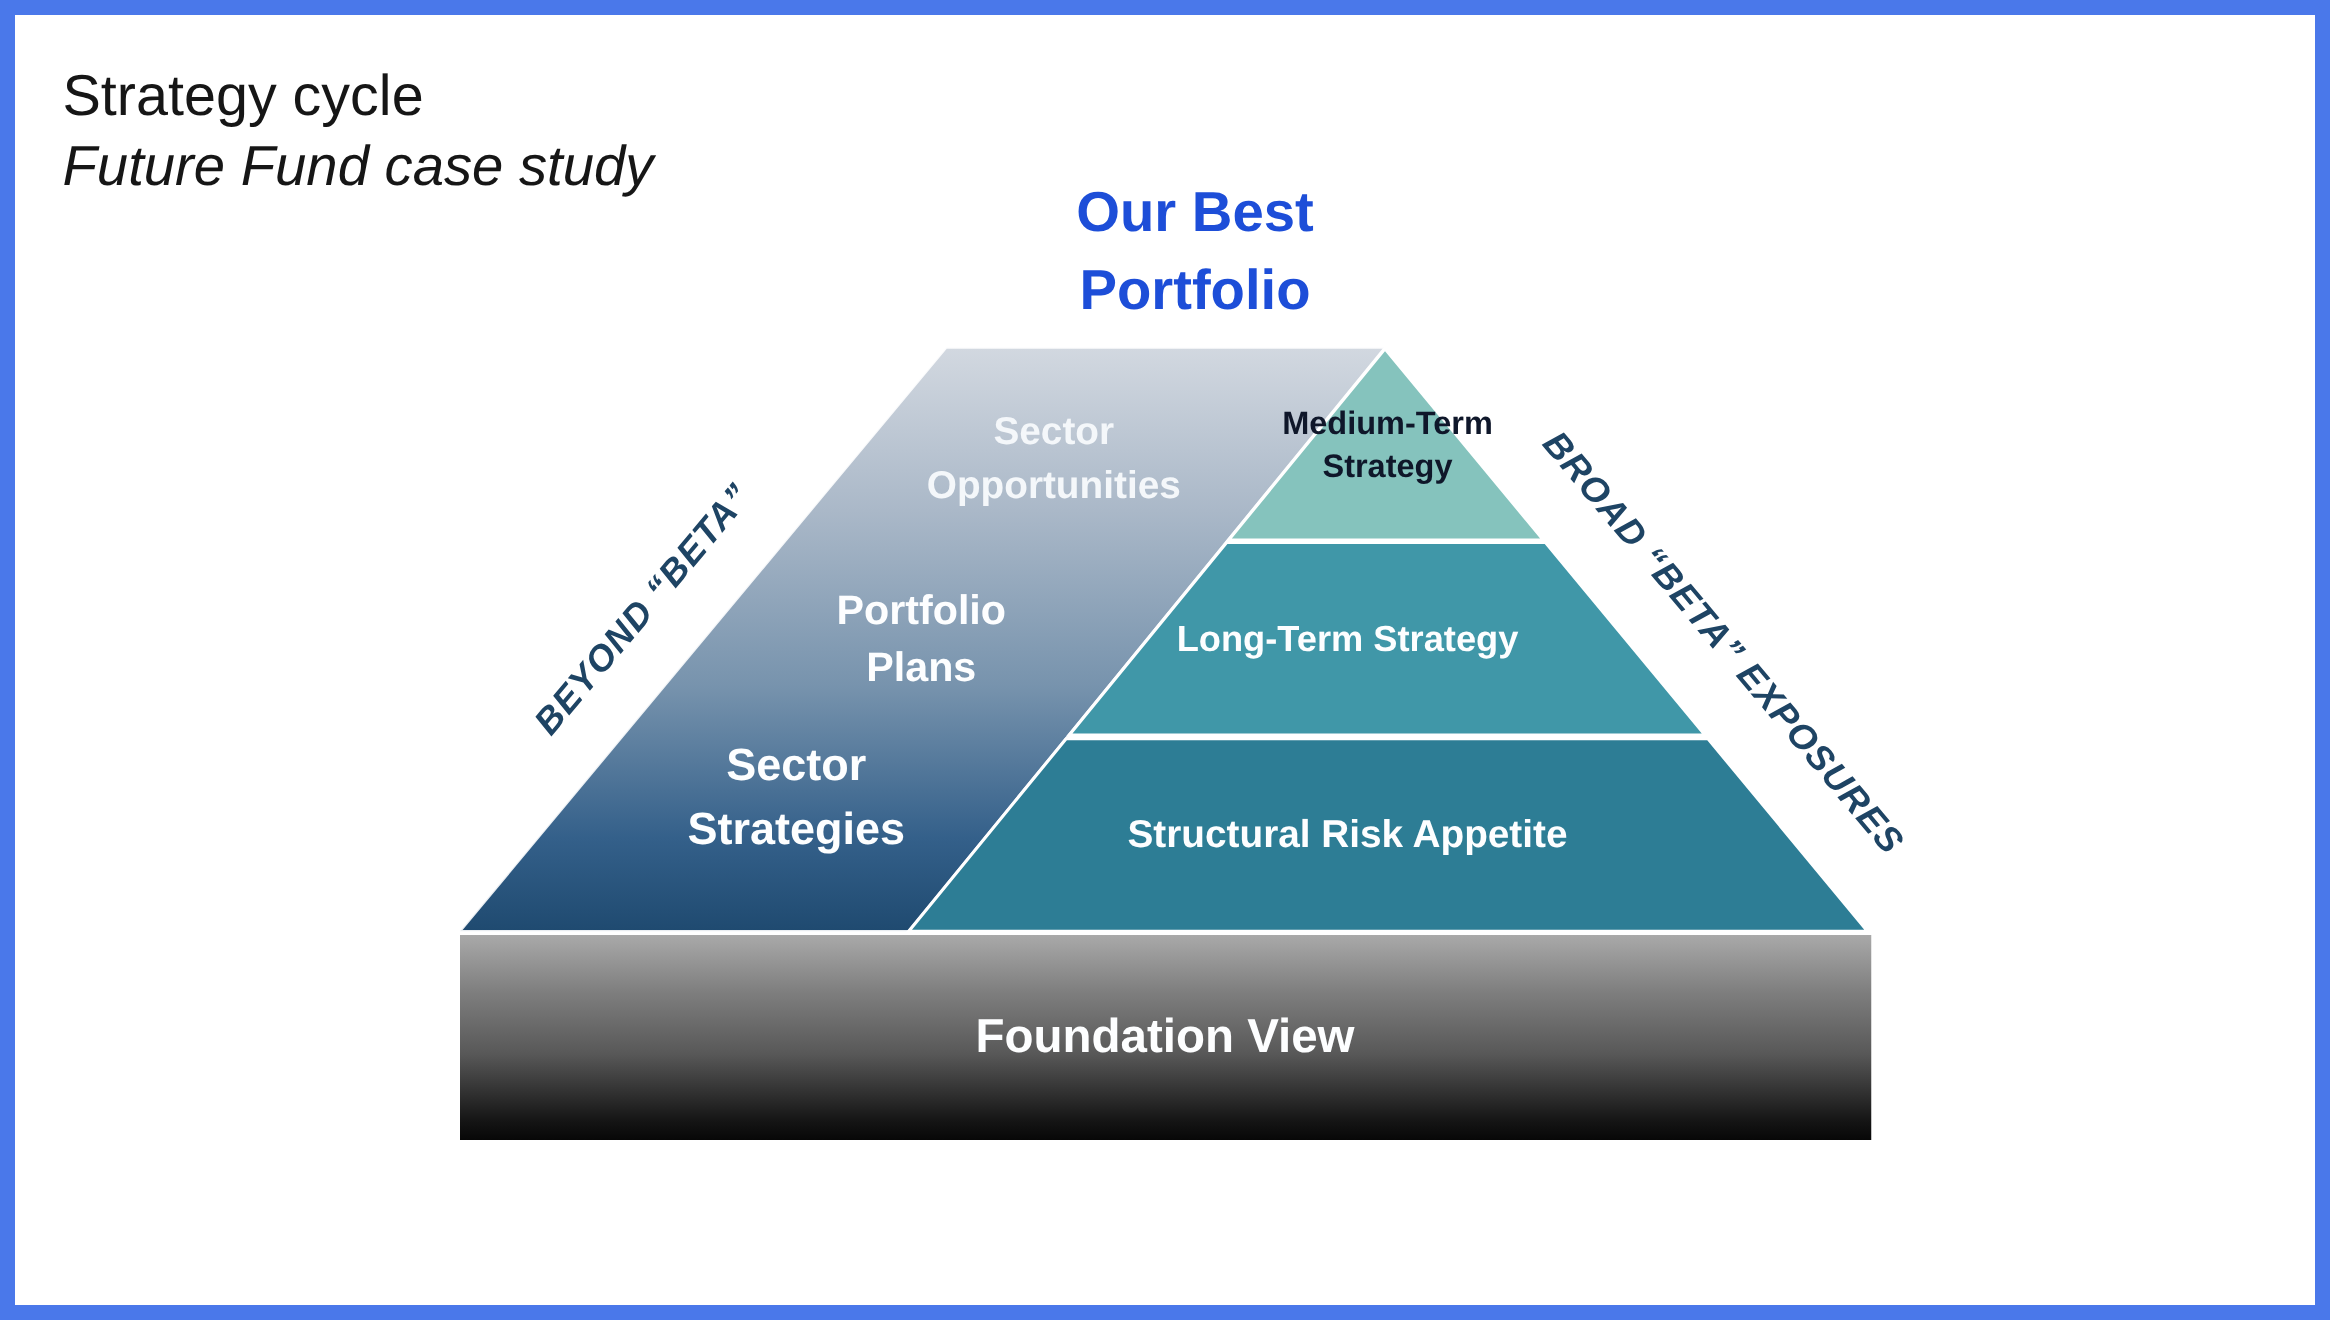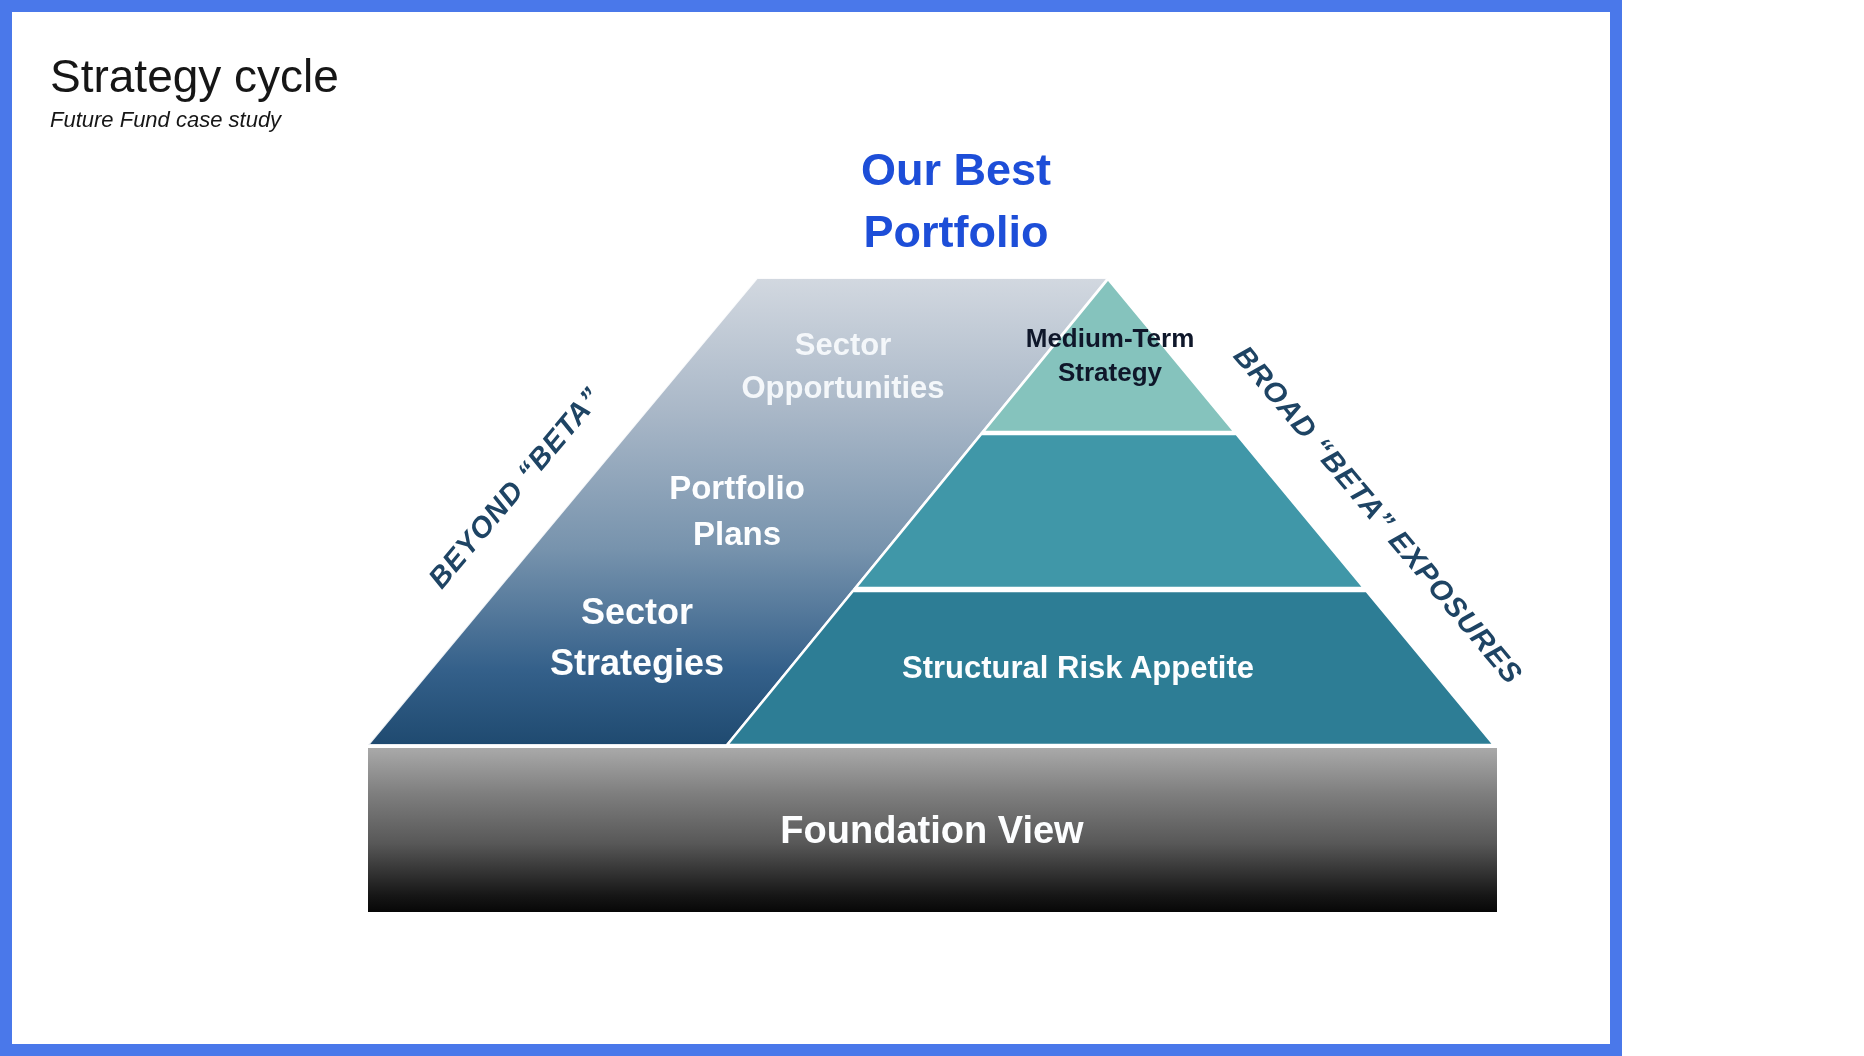--- a/index.html
+++ b/index.html
@@ -3,21 +3,21 @@
 <meta charset="utf-8">
 <style>
   html, body {
     margin: 0;
     padding: 0;
     background: #ffffff;
     font-family: "Liberation Sans", sans-serif;
   }
   .canvas {
     position: relative;
-    width: 1622px;
+    width: 1864px;
     height: 1056px;
     background: #ffffff;
     overflow: hidden;
   }
   .frame {
     position: absolute;
     inset: 0;
     border: 12px solid #4a78ea;
     pointer-events: none;
     z-index: 50;
@@ -31,21 +31,21 @@
   .slide-title {
     margin: 0;
     font-size: 46px;
     font-weight: 400;
     color: #161616;
     letter-spacing: 0px;
     line-height: 1.15;
   }
   .slide-subtitle {
     margin: 4px 0 0 0;
-    font-size: 22px;
+    font-size: 45px;
     font-style: italic;
     font-weight: 400;
     color: #161616;
   }
   .diagram-svg {
     position: absolute;
     left: 0;
     top: 0;
     width: 1864px;
     height: 1056px;
@@ -179,20 +179,21 @@
 
   <div class="lbl lbl-white lbl-sector-opportunities">Sector
 Opportunities</div>
   <div class="lbl lbl-white lbl-portfolio-plans">Portfolio
 Plans</div>
   <div class="lbl lbl-white lbl-sector-strategies">Sector
 Strategies</div>
 
   <div class="lbl lbl-medium-term">Medium-Term
 Strategy</div>
+  <div class="lbl lbl-white lbl-long-term">Long-Term Strategy</div>
   <div class="lbl lbl-white lbl-structural">Structural Risk Appetite</div>
 
   <div class="lbl lbl-white lbl-foundation">Foundation View</div>
 
   <div class="edge-label edge-label-left">BEYOND “BETA”</div>
   <div class="edge-label edge-label-right">BROAD “BETA” EXPOSURES</div>
 
   <div class="frame"></div>
 </div>
 

